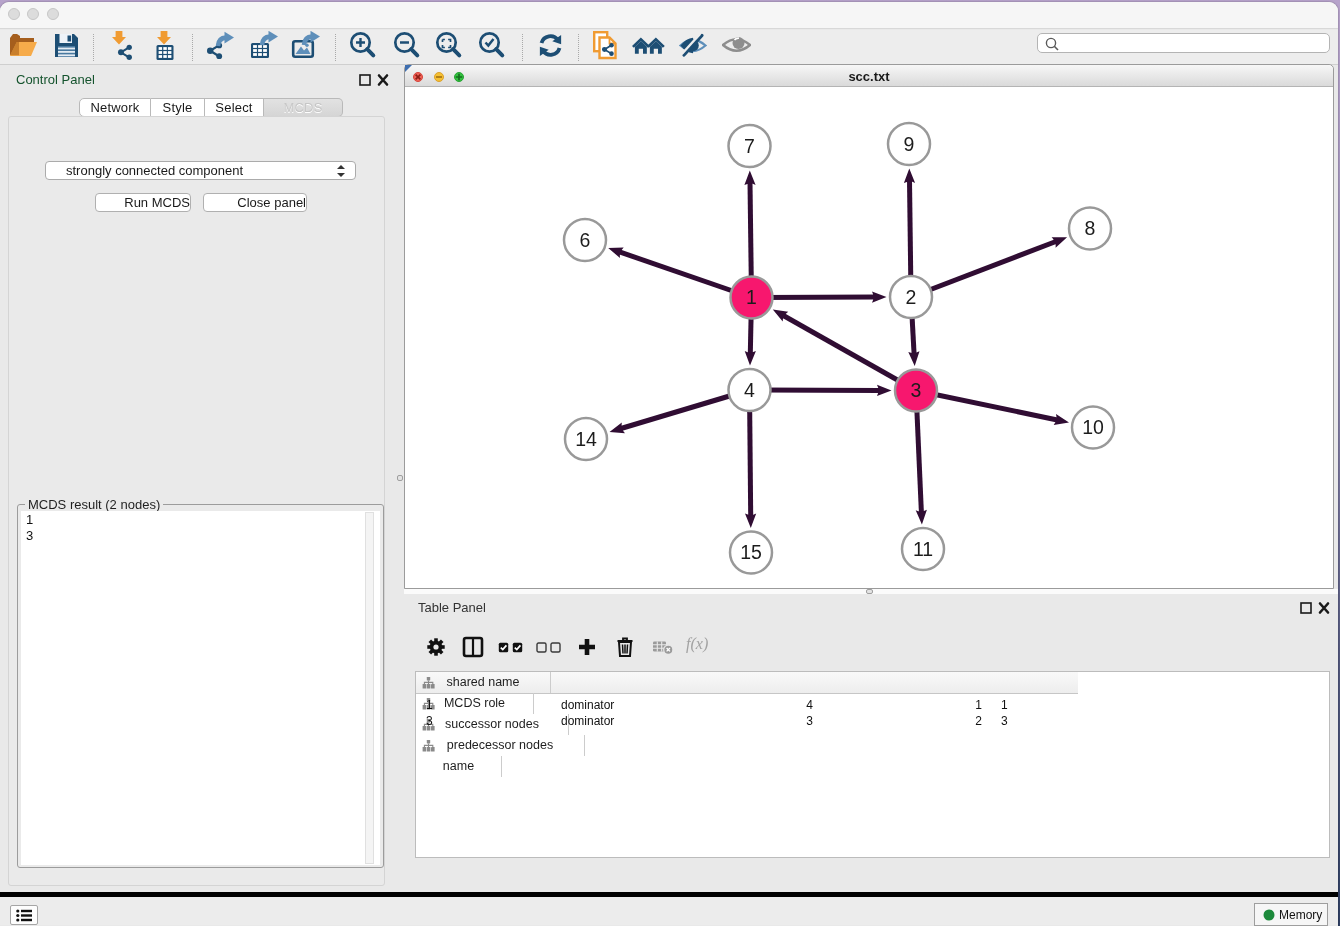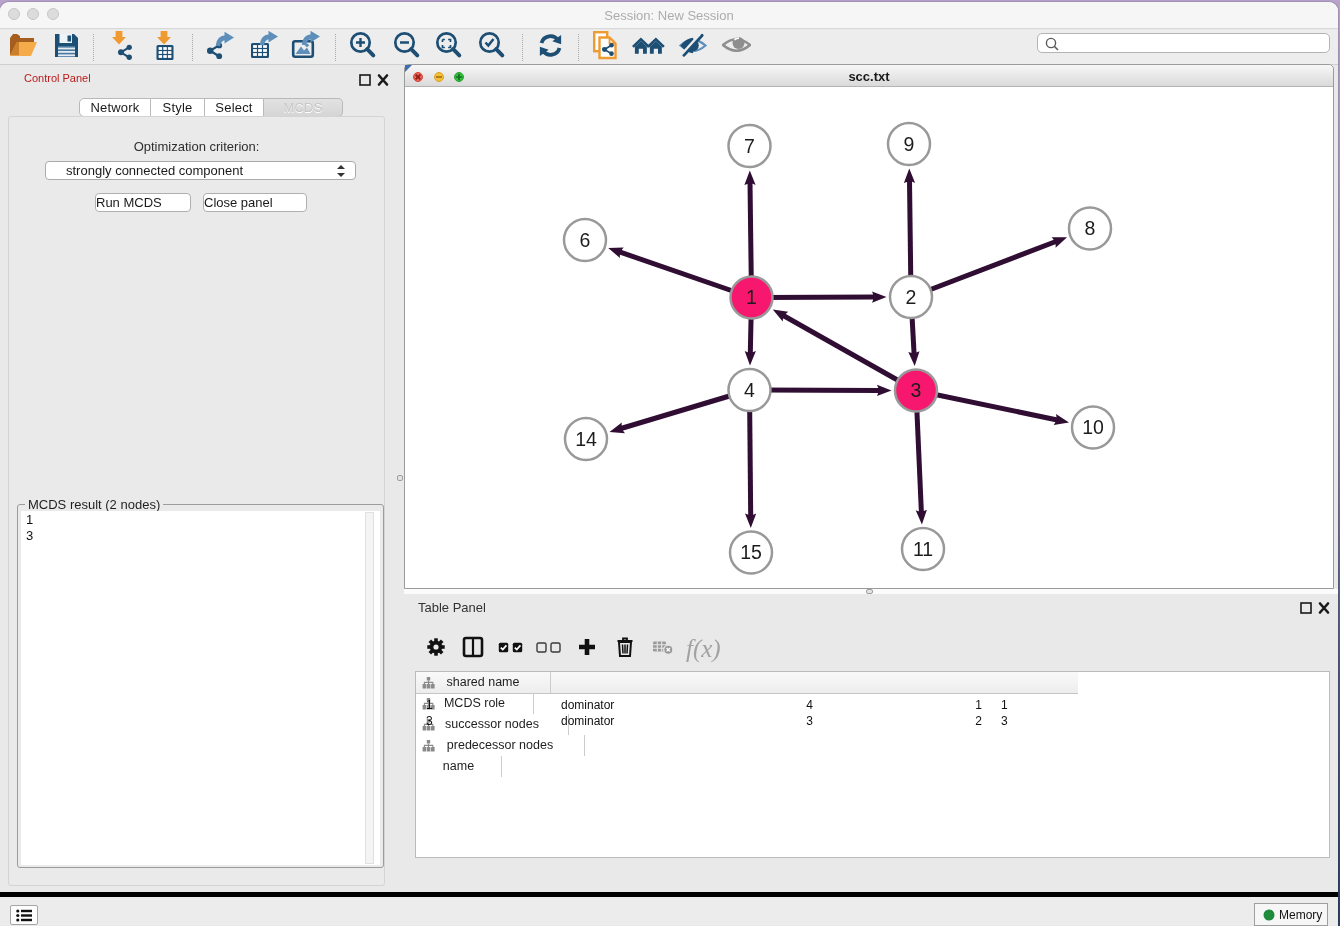--- a/index.html
+++ b/index.html
@@ -9,30 +9,30 @@
 #win { position:absolute; left:0; top:2px; width:1338px; height:924px; background:#e9e9e9; border-radius:9px 9px 0 0; overflow:hidden; box-shadow:0 0 2px rgba(0,0,0,.4); }
 #titlebar { position:absolute; left:0; top:0; width:100%; height:27px; background:#f6f6f6; border-bottom:1px solid #d8d8d8; }
 .tl { position:absolute; top:6px; width:12px; height:12px; border-radius:50%; background:#dcdcdc; border:1px solid #c6c6c6; }
 #wtitle { position:absolute; top:6px; width:100%; text-align:center; font-size:13px; color:#acacac; }
 #toolbar { position:absolute; left:0; top:28px; width:100%; height:35px; background:#ededed; border-bottom:1px solid #cfcfcf; }
 .sep { position:absolute; top:4px; height:27px; width:0; border-left:1px dotted #a9a9a9; }
 .ticon { position:absolute; top:3px; }
 #searchbox { position:absolute; left:1037px; top:2.5px; width:293px; height:20px; background:#fff; border:1px solid #b4b4b4; border-radius:5px; }
 
 #cpanel { position:absolute; left:0; top:64px; width:392px; height:825px; background:#e9e9e9; }
-#cpanel .title { position:absolute; left:24px; top:6px; font-size:11px; color:#b91c1c; }
+#cpanel .title { position:absolute; left:16px; top:6px; font-size:13px; color:#14532d; }
 .tabrow { position:absolute; display:flex; }
 .tab { height:19px; line-height:18px; font-size:13px; font-weight:normal; letter-spacing:0.2px; text-align:center; background:#fff; border:1px solid #b9b9b9; border-left:none; color:#1a1a1a; padding:0; }
 .tab.first { border-left:1px solid #b9b9b9; border-radius:5px 0 0 5px; }
 .tab.last { border-radius:0 5px 5px 0; }
 .tab.sel { background:linear-gradient(#e2e2e2,#d5d5d5); color:#c6c6c6; text-shadow:0 1px 0 #fff; }
 #tabcontent { position:absolute; left:8px; top:50px; width:377px; height:770px; border:1px solid #d4d4d4; border-radius:3px; background:#eaeaea; }
 #optlabel { position:absolute; left:0; top:22px; width:100%; text-align:center; font-size:13px; color:#2e2e2e; }
 #combo { position:absolute; left:36px; top:44px; width:311px; height:19px; background:#fff; border:1px solid #ababab; border-radius:4px; font-size:13px; line-height:17px; padding-left:20px; color:#1a1a1a; }
-.btn { position:absolute; height:19px; background:#fff; border:1px solid #b0b0b0; border-radius:4px; font-size:13px; text-align:left; line-height:17px; color:#1a1a1a; }
+.btn { position:absolute; height:19px; background:#fff; border:1px solid #b0b0b0; border-radius:4px; font-size:13px; text-align:right; line-height:17px; color:#1a1a1a; }
 #mcdsbox { position:absolute; left:8px; top:387px; width:367px; height:364px; border:1px solid #9c9c9c; border-radius:3px; }
 #mcdslegend { position:absolute; left:7px; top:-8px; background:#eaeaea; padding:0 3px; font-size:13px; color:#1f1f1f; }
 #mcdstext { position:absolute; left:3px; top:6px; right:3px; bottom:2px; background:#fff; font-size:13px; color:#111; padding:1px 5px; line-height:16px; }
 #mcdssb { position:absolute; right:9px; top:7px; width:9px; bottom:3px; background:#f4f4f4; border:1px solid #e0e0e0; }
 
 #sccframe { position:absolute; left:404px; top:62px; width:930px; height:525px; border:1px solid #9b9b9b; border-radius:5px 5px 0 0; background:#fff; }
 #scctitle { position:absolute; left:0; top:0; width:100%; height:22px; background:linear-gradient(#f7f7f7,#dadada); border-bottom:1px solid #b4b4b4; border-radius:5px 5px 0 0; }
 #scctitle .t { position:absolute; width:100%; text-align:center; top:4px; font-size:13px; font-weight:bold; color:#1a1a1a; }
 .mac { position:absolute; top:6.5px; width:10px; height:10px; border-radius:50%; }
 #graphsvg { position:absolute; left:0; top:22px; }
@@ -51,21 +51,20 @@
 #listbtn { position:absolute; left:10px; top:8px; width:28px; height:20px; background:#fdfdfd; border:1px solid #a5a5a5; border-radius:2px; }
 #membtn { position:absolute; right:10px; top:6px; width:74px; height:23px; background:#f6f6f6; border:1px solid #9e9e9e; font-size:12px; color:#111; }
 </style>
 </head>
 <body>
 <div id="win">
   <div id="titlebar">
     <div class="tl" style="left:8px"></div>
     <div class="tl" style="left:27px"></div>
     <div class="tl" style="left:47px"></div>
-    <div id="wtitle">Session: New Session</div>
   </div>
   <div id="toolbar">
       <div class="sep" style="left:93px"></div>
       <div class="sep" style="left:192px"></div>
       <div class="sep" style="left:335px"></div>
       <div class="sep" style="left:522px"></div>
       <div class="sep" style="left:578px"></div>
       <svg class="ticon" style="left:8px; top:2px;" width="30" height="26" viewBox="0 0 30 26">
         <path d="M2,6 L2,23 L12,23 L12,4 L9,2 L5,2 Z" fill="#a55e1d"></path>
 <path d="M2,6 L26,6 L26,11 L2,11 Z" fill="#a55e1d"></path>
@@ -218,21 +217,20 @@
 <rect x="2" y="2" width="10" height="10" fill="none" stroke="#1a1a1a" stroke-width="1.6"></rect>
 <path d="M21,2.5 L29,11.5 M29,2.5 L21,11.5" stroke="#1a1a1a" stroke-width="2.6" stroke-linecap="round"></path>
       </svg>
     <div class="tabrow" style="left:79px; top:32px;">
       <div class="tab first" style="width:72px">Network</div>
       <div class="tab" style="width:54px">Style</div>
       <div class="tab" style="width:59px">Select</div>
       <div class="tab last sel" style="width:79px">MCDS</div>
     </div>
     <div id="tabcontent">
-      <div id="optlabel">Optimization criterion:</div>
       <div id="combo">strongly connected component<svg class="abs" style="right:8px; top:2px;" width="12" height="14" viewBox="0 0 12 14">
 <path d="M2,5 L6,1 L10,5 Z" fill="#333"></path>
             <path d="M2,9 L6,13 L10,9 Z" fill="#333"></path>
           </svg></div>
       <div class="btn" style="left:86px; top:76px; width:96px;">Run MCDS</div>
       <div class="btn" style="left:194px; top:76px; width:104px;">Close panel</div>
       <div id="mcdsbox">
         <div id="mcdslegend">MCDS result (2 nodes)</div>
         <div id="mcdstext">1<br>3</div>
         <div id="mcdssb"></div>
@@ -363,21 +361,21 @@
 <path d="M2.5,5 L17.5,5" stroke="#111111" stroke-width="2"></path>
           <path d="M8,4.5 L8,2.5 L12,2.5 L12,4.5" fill="none" stroke="#111111" stroke-width="1.8"></path>
 <path d="M7.5,8.5 L8,17.5 M10,8.5 L10,17.5 M12.5,8.5 L12,17.5" stroke="#111111" stroke-width="1.5"></path>
         </svg>
         <svg class="abs" style="left:234px; top:13px" width="22" height="16" viewBox="0 0 22 16">
           <rect x="1" y="2.5" width="13" height="10" rx="1.2" fill="#9a9a9a"></rect>
 <path d="M1,5.8 L14,5.8 M1,9.2 L14,9.2 M5.3,2.5 L5.3,12.5 M9.7,2.5 L9.7,12.5" stroke="#e9e9e9" stroke-width="1.1"></path>
 <circle cx="16.3" cy="10.7" r="4.6" fill="#9a9a9a" stroke="#e9e9e9" stroke-width="1.2"></circle>
           <path d="M14.6,9 L18,12.4 M18,9 L14.6,12.4" stroke="#fff" stroke-width="1.3"></path>
         </svg>
-        <div class="abs" style="left:268px; top:9px; font-family:'Liberation Serif',serif; font-style:italic; font-size:25px; color:#a2a2a2;">f(x)</div>
+        <div class="abs" style="left:268px; top:9px; font-family:'Liberation Serif',serif; font-style:italic; font-size:16px; color:#a2a2a2;">f(x)</div>
       </div>
     <div id="tablebox">
       <div id="thead">
         <div class="th" style="width:135px"><svg style="position:absolute; left:6px; top:5px;" width="13" height="12" viewBox="0 0 13 12">
 <g fill="#8a8a8a">
                 <rect x="4.8" y="0" width="3.4" height="3.4" rx="0.4"></rect>
                 <rect x="0.6" y="7" width="3.6" height="4.6" rx="0.4"></rect>
 <rect x="4.8" y="7" width="3.6" height="4.6" rx="0.4"></rect>
                 <rect x="9" y="7" width="3.6" height="4.6" rx="0.4"></rect>
               </g>

